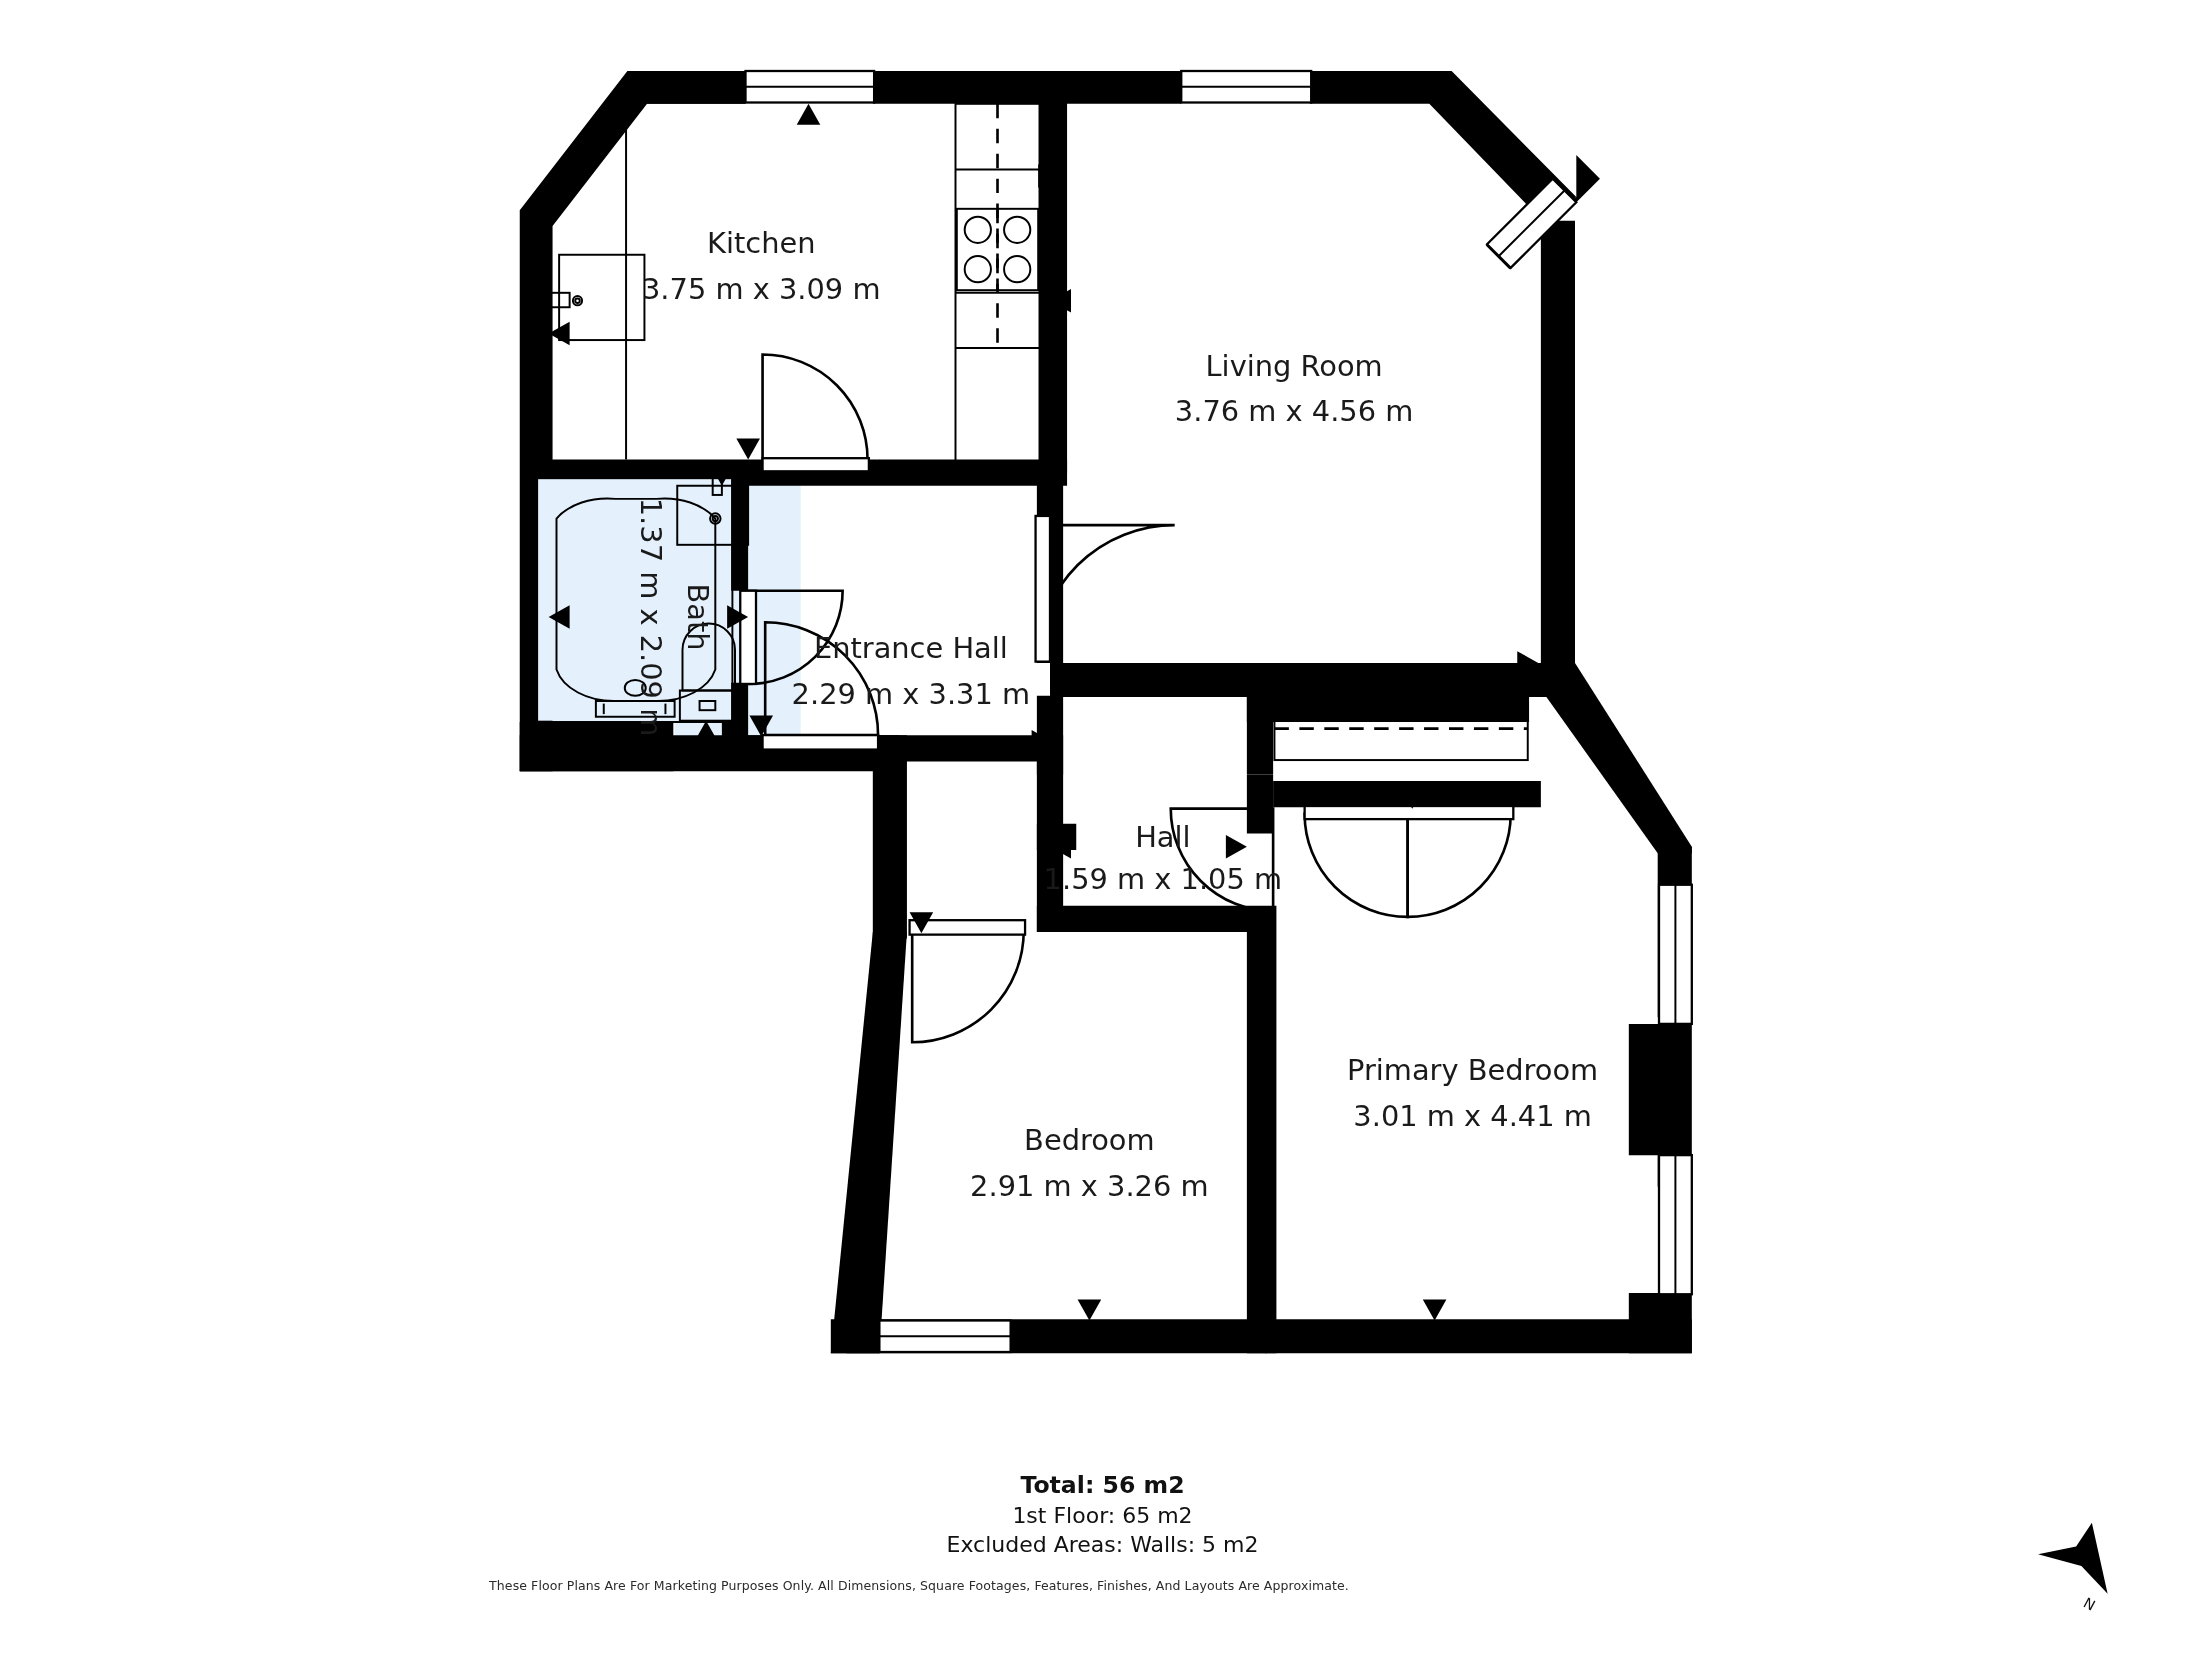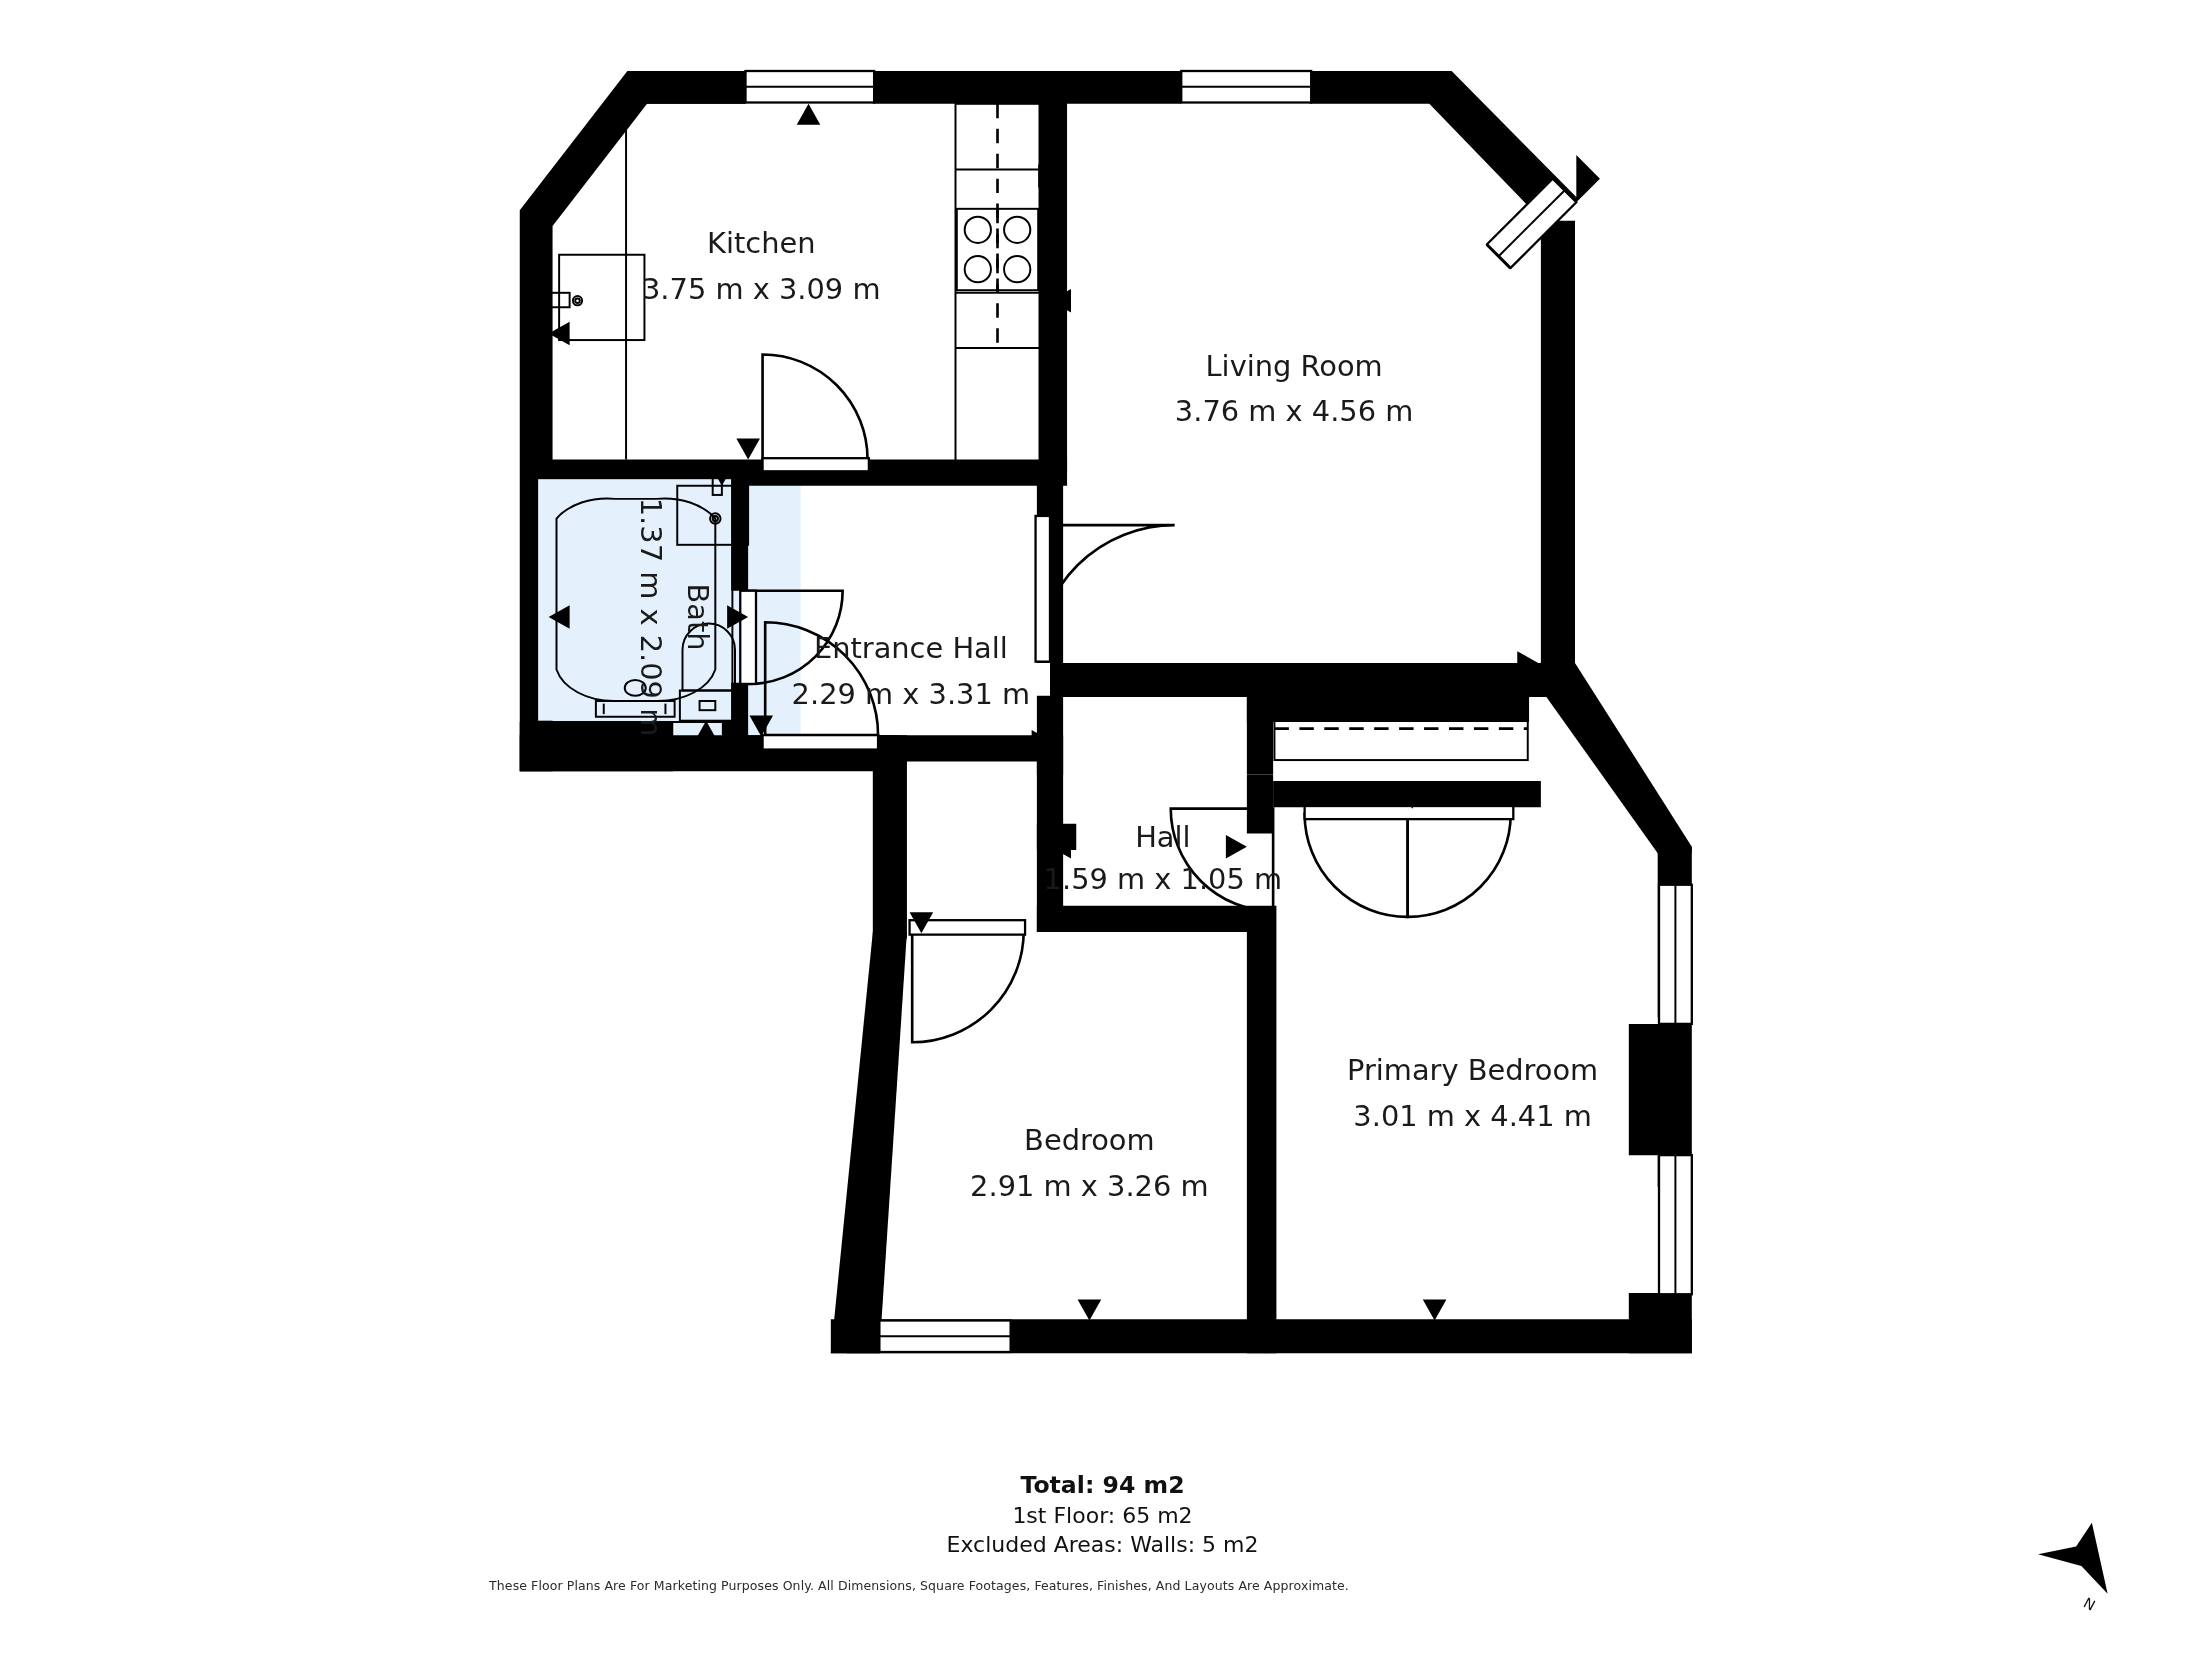--- a/index.html
+++ b/index.html
@@ -368,21 +368,21 @@
       <g>
         <text class="rlabel" x="2244" y="1645">Primary Bedroom</text>
         <text class="rdim" x="2244" y="1715">3.01 m x 4.41 m</text>
       </g>
 
     </g>
 
   </svg>
 
   <div class="summary-block">
-    <div class="sum-total">Total: 94 m2</div>
+    <div class="sum-total">Total: 56 m2</div>
     <div class="sum-line">1st Floor: 65 m2</div>
     <div class="sum-line">Excluded Areas: Walls: 5 m2</div>
   </div>
 
   <div class="disclaimer">These Floor Plans Are For Marketing Purposes Only. All Dimensions, Square Footages, Features, Finishes, And Layouts Are Approximate.</div>
 
   <div class="compass-wrap">
     <svg width="105" height="112" viewBox="0 0 160 170">
       <polygon fill="#000000" points="108,10 132,118 92,76 26,58 84,46"></polygon>
     </svg>

